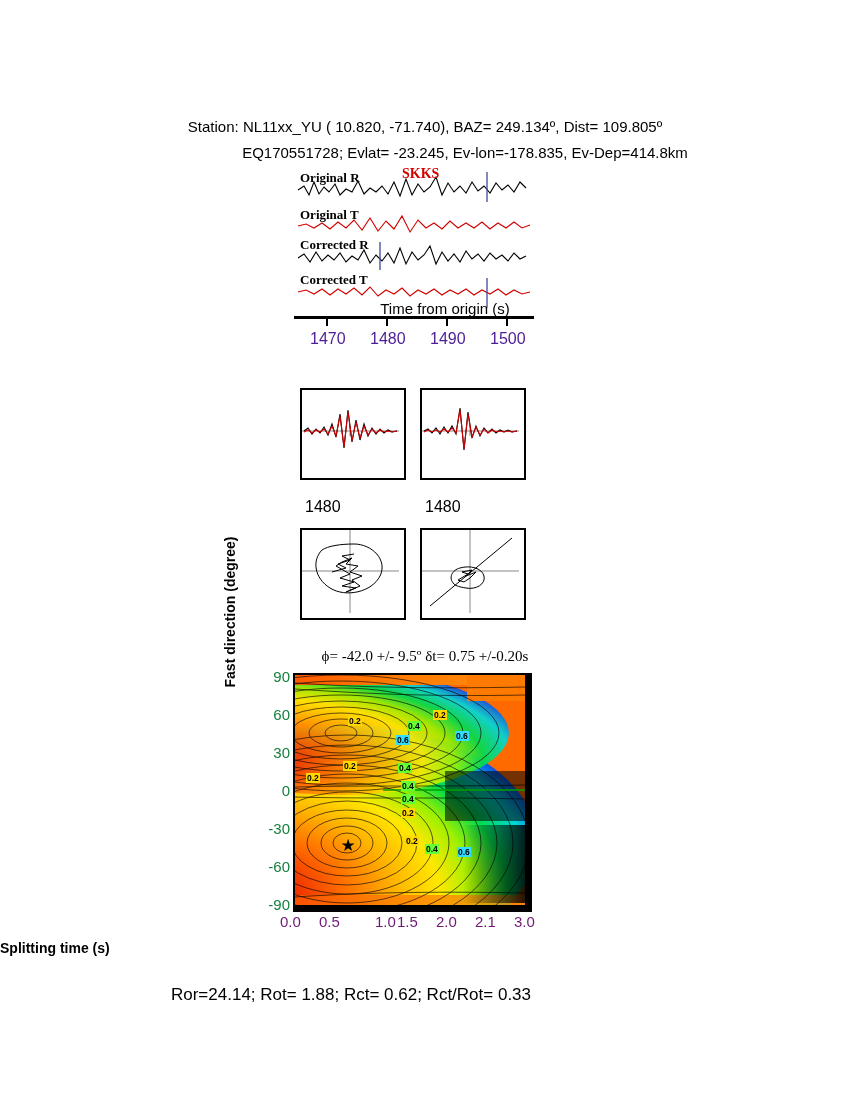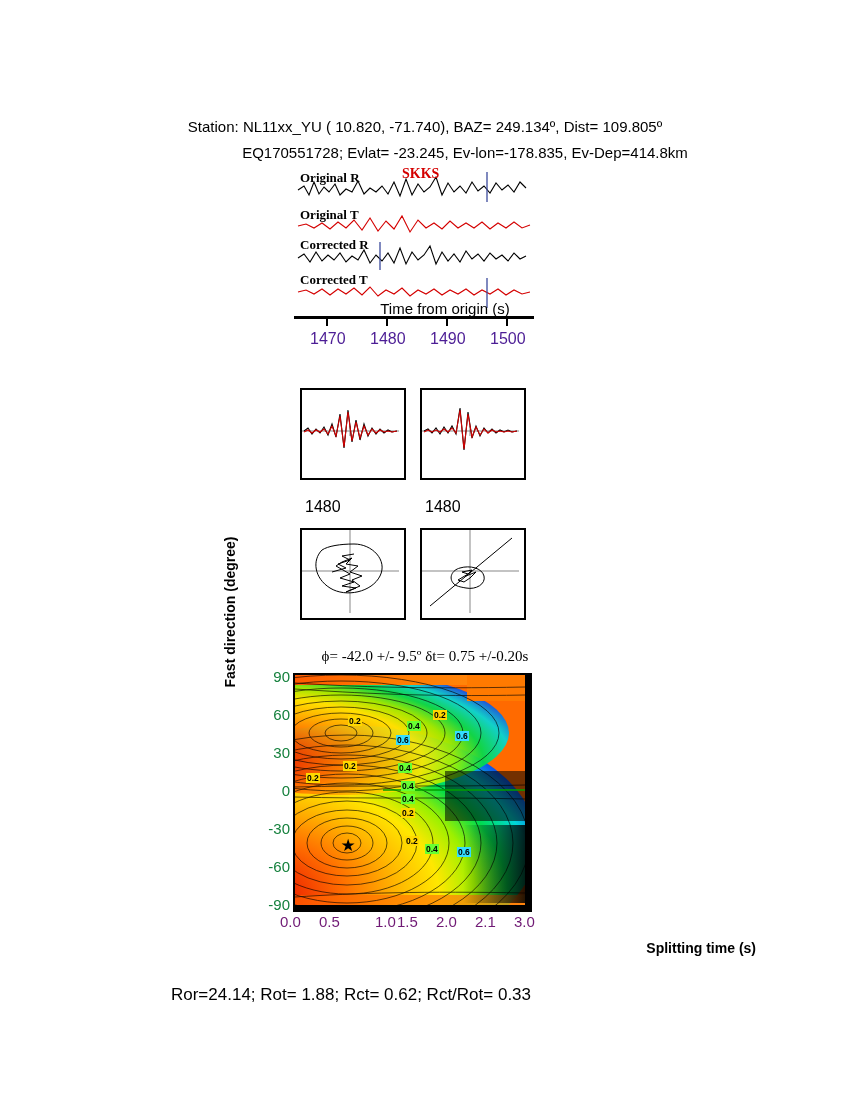--- a/index.html
+++ b/index.html
@@ -37,21 +37,21 @@
 
   
   #cont-title{left:0;top:648px;width:850px;text-align:center;font-size:15px;color:#000;font-family:"Liberation Serif",serif;}
   #cpanel{position:absolute;left:293px;top:673px;width:235px;height:235px;border:2.5px solid #000;background:#000;overflow:hidden;}
   #cpanel svg{display:block;}
   #ylab{position:absolute;left:222px;top:702px;width:180px;transform:rotate(-90deg);transform-origin:left top;font-size:14px;font-weight:bold;color:#000;text-align:center;}
   #yticks{position:absolute;left:252px;top:665px;width:38px;height:250px;}
   #yticks span{position:absolute;right:0;font-size:15px;color:#15803d;}
   #xticks{position:absolute;left:270px;top:913px;width:285px;height:22px;}
   #xticks span{position:absolute;font-size:15px;color:#701a75;}
-  #xlab{left:0;top:940px;width:756px;text-align:right;font-size:14px;font-weight:bold;color:#000;}
+  #xlab{left:0;top:940px;width:756px;text-align:left;font-size:14px;font-weight:bold;color:#000;}
 
   #footer{left:0;top:965px;width:702px;text-align:center;font-size:17px;color:#000;margin-top:20px;}
 
   .clab{font-size:8.5px;font-weight:bold;font-family:"Liberation Sans",sans-serif;}
 </style>
 </head>
 <body>
 
 <div class="t" id="hdr1">Station: NL11xx_YU (  10.820,  -71.740), BAZ=  249.134º, Dist=  109.805º</div>
 <div class="t" id="hdr2">EQ170551728; Evlat= -23.245, Ev-lon=-178.835, Ev-Dep=414.8km</div>

